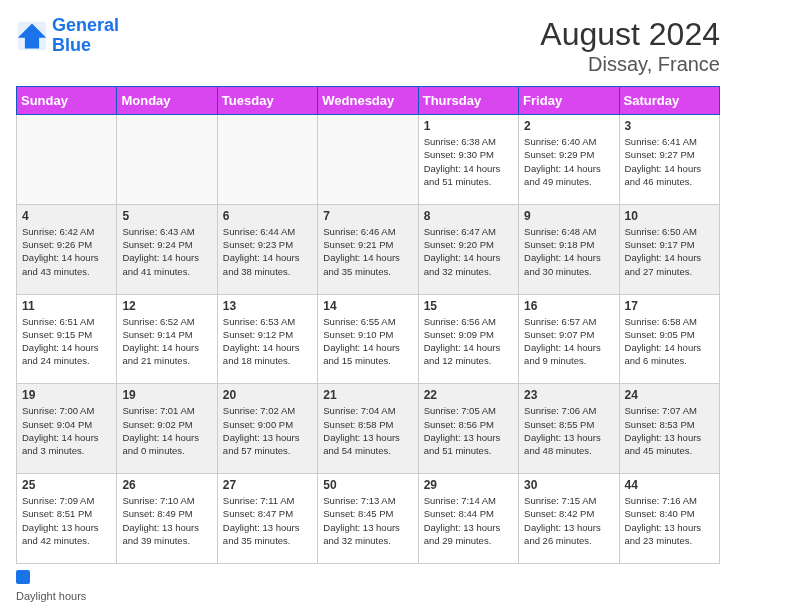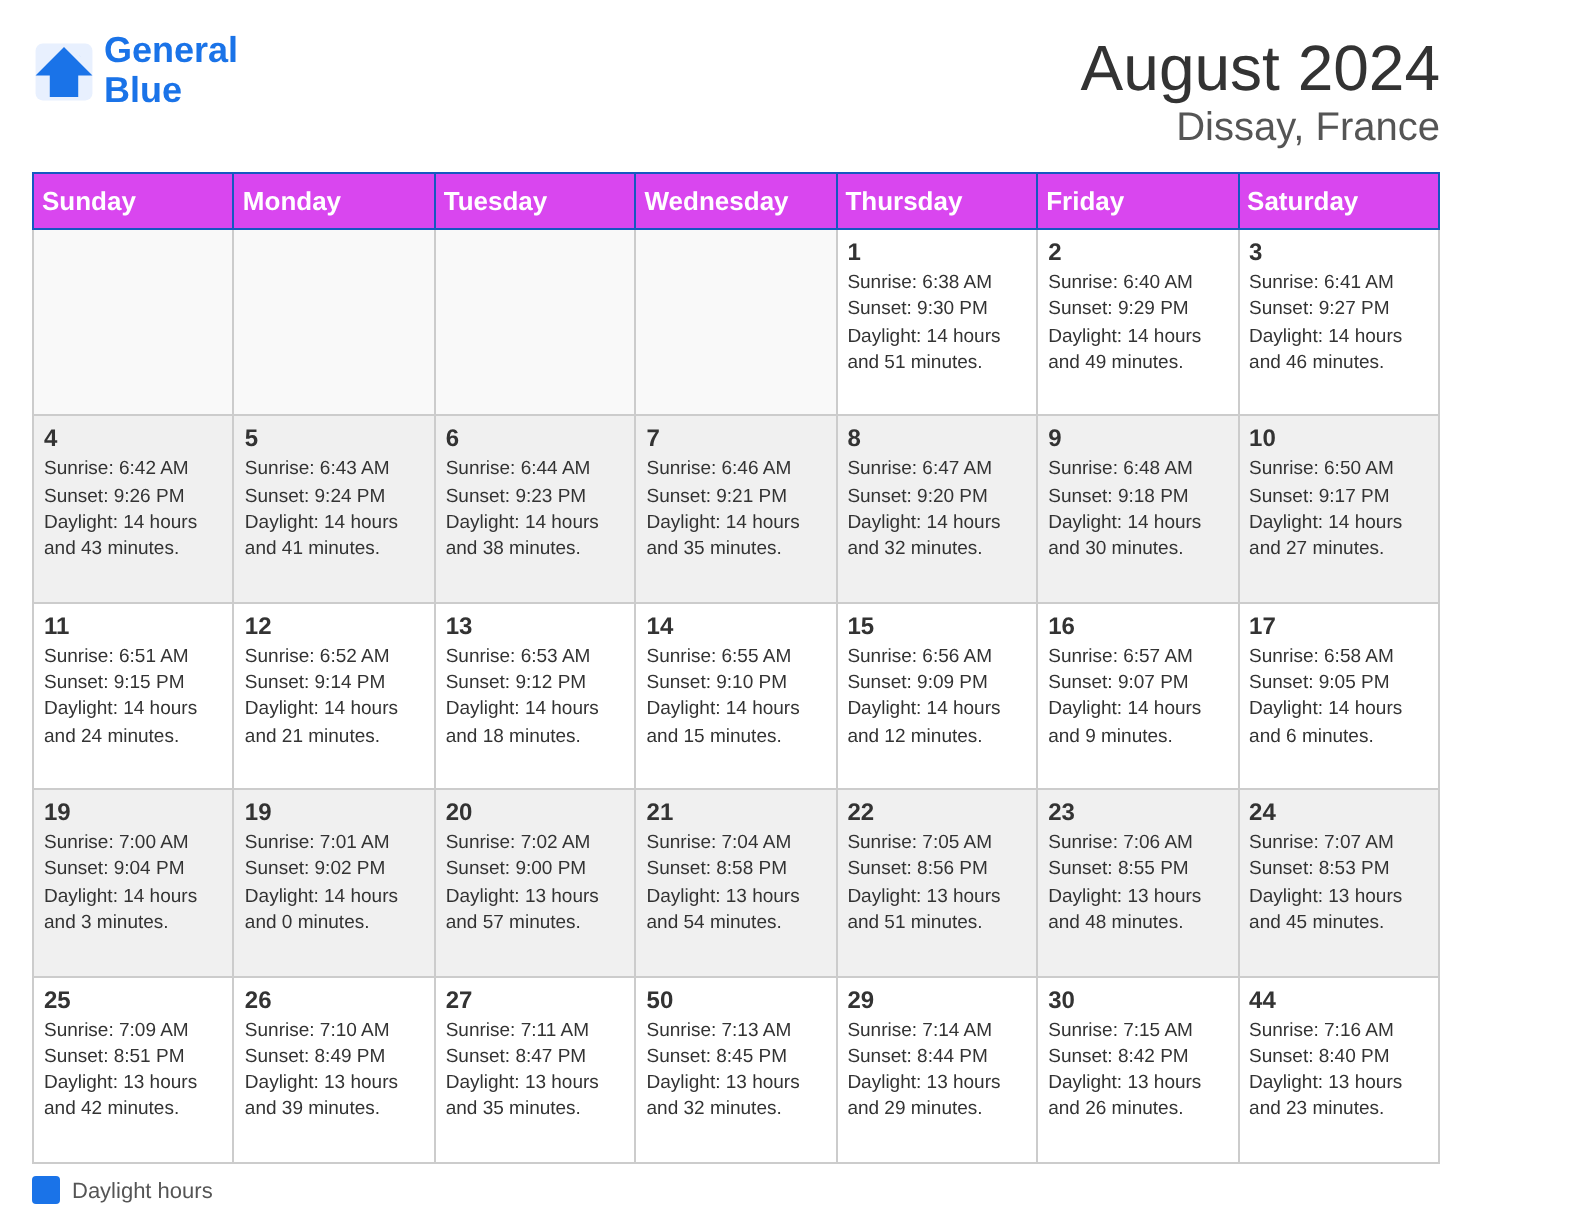--- a/index.html
+++ b/index.html
@@ -91,25 +91,26 @@
       display: block;
       margin-bottom: 2px;
     }
     .day-info {
       font-size: 9.5px;
       line-height: 1.4;
       color: #333;
     }
     .footer {
       display: flex;
-      align-items: flex-end;
+      align-items: flex-start;
       margin-top: 6px;
       font-size: 11px;
       color: #555;
       gap: 6px;
+      flex-direction: column;
     }
     .legend-box {
       width: 14px;
       height: 14px;
       background: #1a73e8;
       border-radius: 2px;
     }
   </style>
 </head>
 <body>

